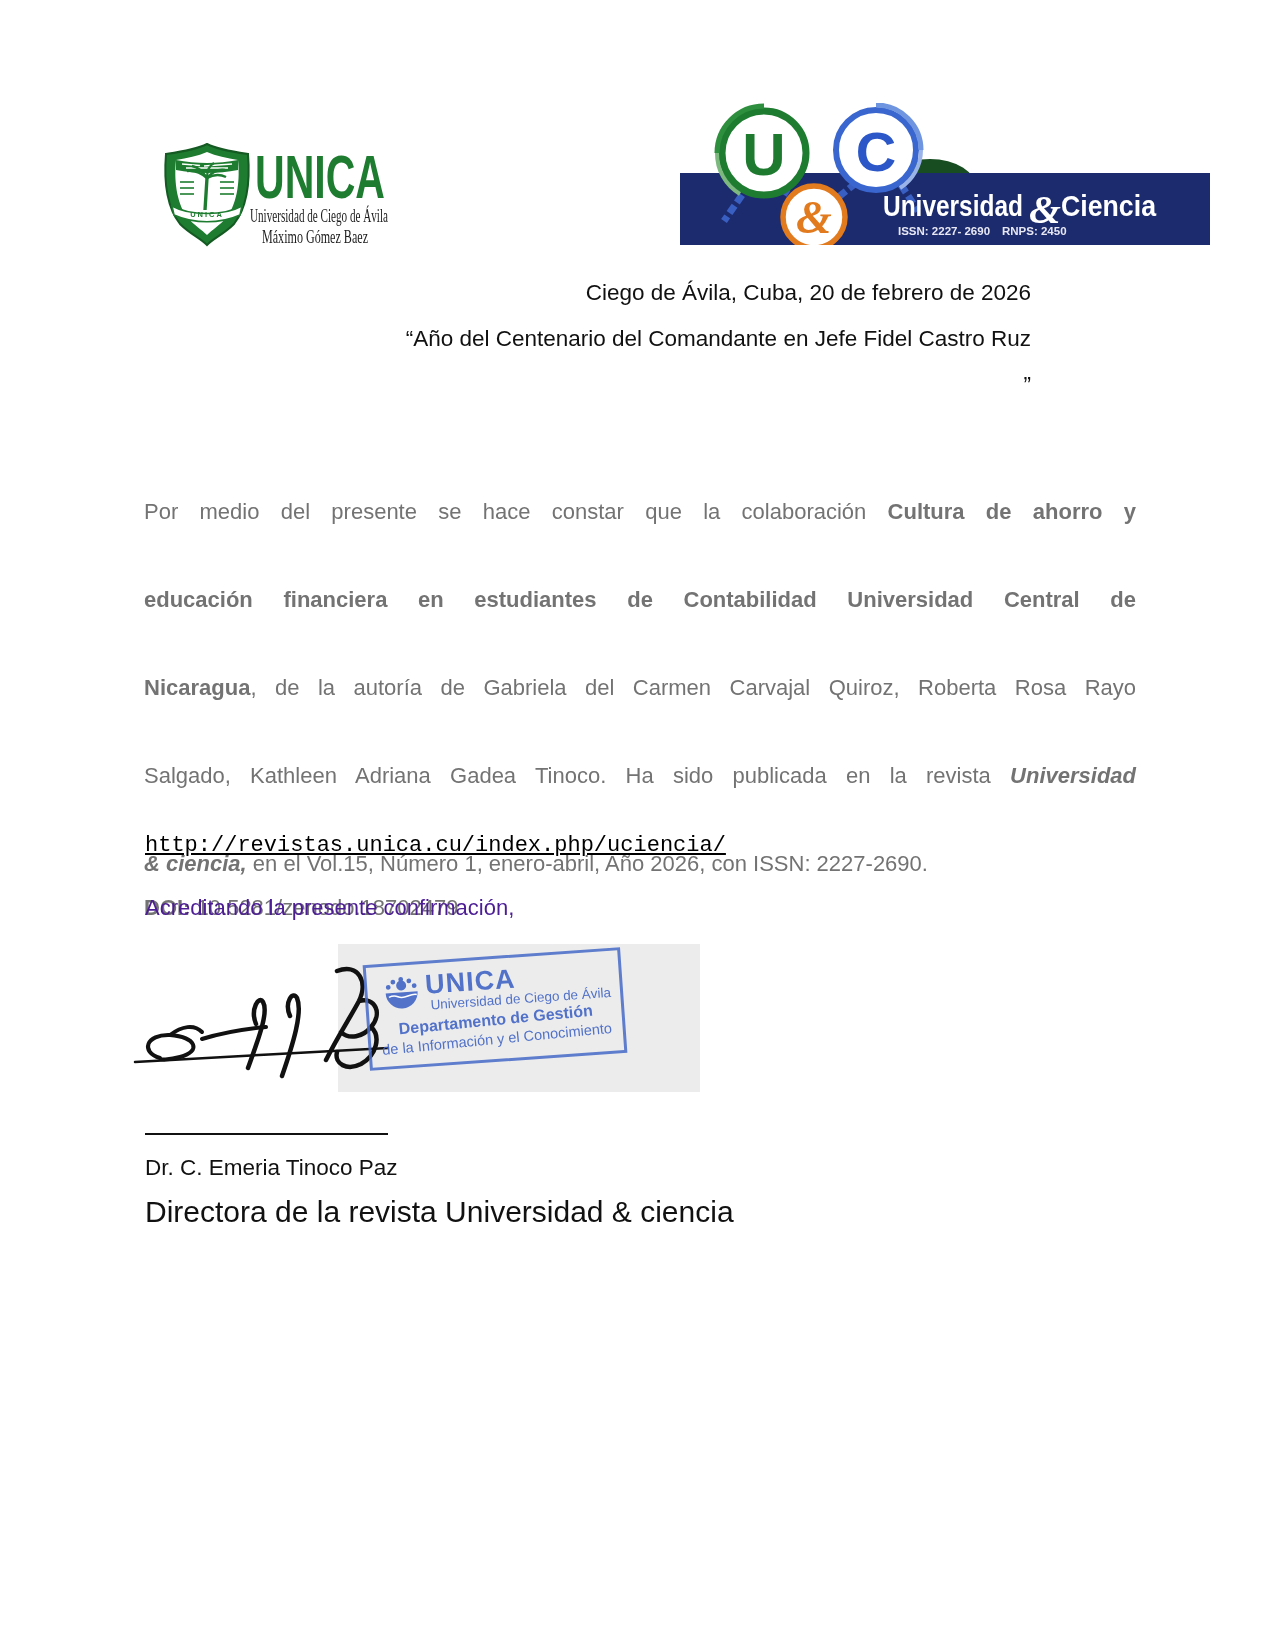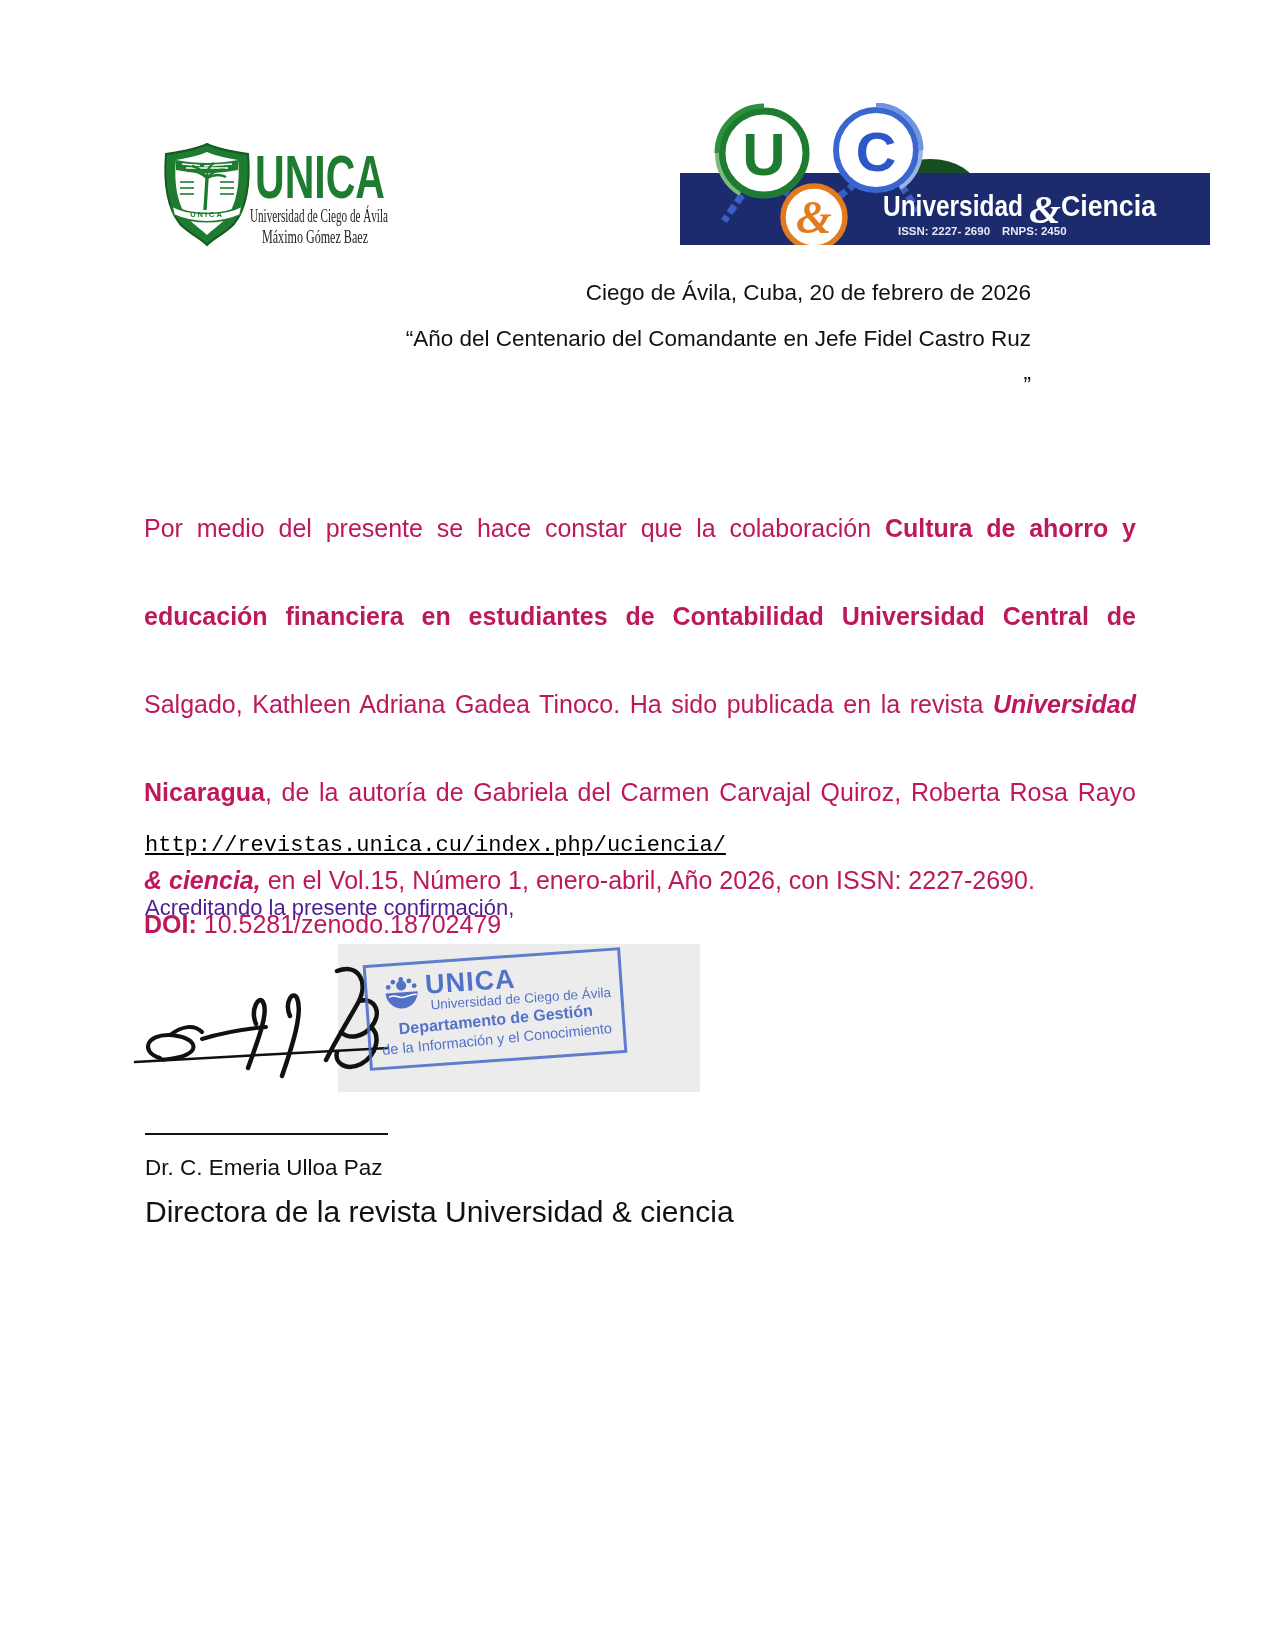--- a/index.html
+++ b/index.html
@@ -8,21 +8,21 @@
     position:relative;width:1275px;height:1650px;background:#ffffff;overflow:hidden;
     font-family:"Liberation Sans","DejaVu Sans",sans-serif;color:#1a1a1a;
   }
   .abs{position:absolute;}
 
   
   #dateline{left:136px;top:270px;width:895px;text-align:right;
     font-size:22.5px;line-height:46px;color:#111;}
 
   
-  #body-paragraph{left:144px;top:506px;width:992px;font-size:25px;line-height:44px;color:#be185d;}
+  #body-paragraph{left:144px;top:490px;width:992px;font-size:22px;line-height:44px;color:#737373;}
   .jline{display:block;text-align:justify;text-align-last:justify;}
   .jline::after{content:"";display:inline-block;width:100%;height:0;}
   .nline{display:block;}
   .b{font-weight:bold;}
   .i{font-style:italic;text-align:right;}
 
   
   #journal-link{left:145px;top:822px;font-size:22px;line-height:44px;}
   #journal-link a{color:#000000;text-decoration:underline;font-family:Liberation Mono, monospace;}
   #closing-line{left:145px;top:886px;font-size:22px;line-height:44px;color:#4c1d95;}
@@ -133,22 +133,22 @@
 
   <div id="dateline" class="abs">
     <div>Ciego de Ávila, Cuba, 20 de febrero de 2026</div>
     <div>“Año del Centenario del Comandante en Jefe Fidel Castro Ruz</div>
     <div>”</div>
   </div>
 
   <div id="body-paragraph" class="abs">
       <span class="jline"><span>Por medio del presente se hace constar que la colaboración </span><span class="b">Cultura de ahorro y</span></span>
       <span class="jline"><span class="b">educación financiera en estudiantes de Contabilidad Universidad Central de</span></span>
+      <span class="jline"><span class="b">Nicaragua</span><span>, de la autoría de Gabriela del Carmen Carvajal Quiroz, Roberta Rosa Rayo</span></span>
       <span class="jline"><span>Salgado, Kathleen Adriana Gadea Tinoco. Ha sido publicada en la revista </span><span class="b i">Universidad</span></span>
-      <span class="jline"><span class="b">Nicaragua</span><span>, de la autoría de Gabriela del Carmen Carvajal Quiroz, Roberta Rosa Rayo</span></span>
       <span class="nline"><span class="b i">&amp; ciencia,</span><span> en el Vol.15, Número 1, enero-abril, Año 2026, con ISSN: 2227-2690.</span></span>
       <span class="nline"><span class="b">DOI:</span><span> 10.5281/zenodo.18702479</span></span>
     </div>
 
   <div id="journal-link" class="abs">
     <a href="#">http://revistas.unica.cu/index.php/uciencia/</a>
   </div>
 
   <div id="closing-line" class="abs">Acreditando la presente confirmación,</div>
 
@@ -183,16 +183,16 @@
         <path d="M5 23 Q10 21 14 23 T24 23 T33 22" stroke="#ffffff" stroke-width="1.5" fill="none"></path>
       </svg>
       <span class="org">UNICA</span>
     </div>
     <div class="l1">Universidad de Ciego de Ávila</div>
     <div class="l2">Departamento de Gestión</div>
     <div class="l3">de la Información y el Conocimiento</div>
   </div>
 
   <div id="signature-rule" class="abs"></div>
-  <div id="signatory-name" class="abs">Dr. C. Emeria Ulloa Paz</div>
+  <div id="signatory-name" class="abs">Dr. C. Emeria Tinoco Paz</div>
   <div id="signatory-title" class="abs">Directora de la revista Universidad &amp; ciencia</div>
 
 </div>
 
 </body></html>

